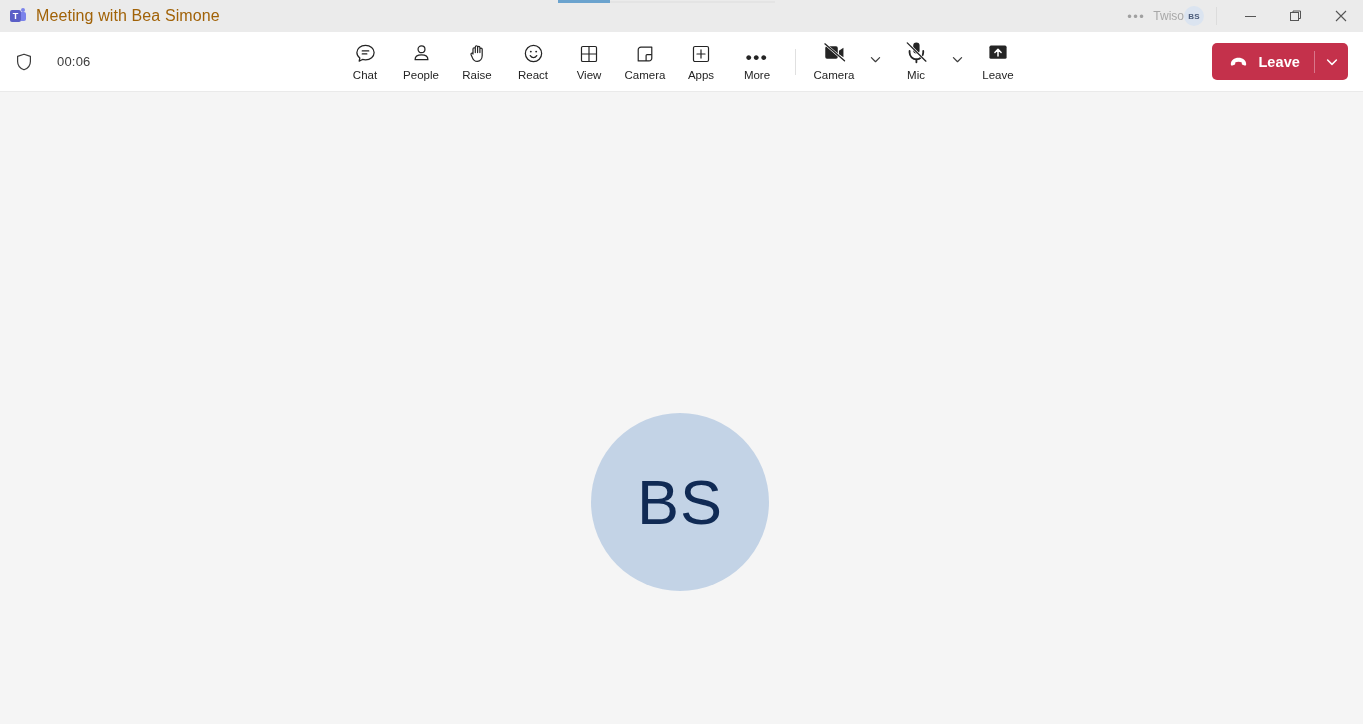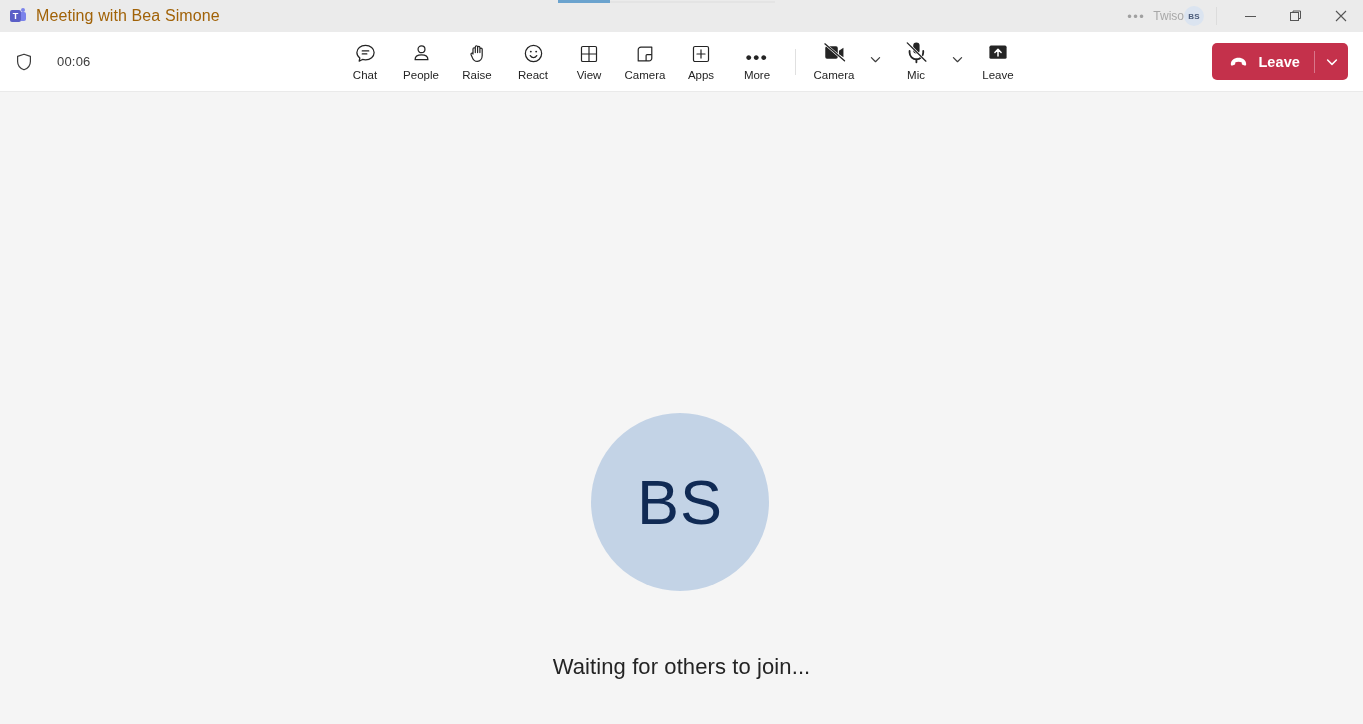--- a/index.html
+++ b/index.html
@@ -378,16 +378,15 @@
         </div>
       </div>
     </div>
 
   </div>
 
   <div class="stage">
     <div class="avatar-big">
       <span>BS</span>
     </div>
-    <div class="waiting">Waiting for others to join...</div>
   </div>
 
 </div>
 
 </body></html>

